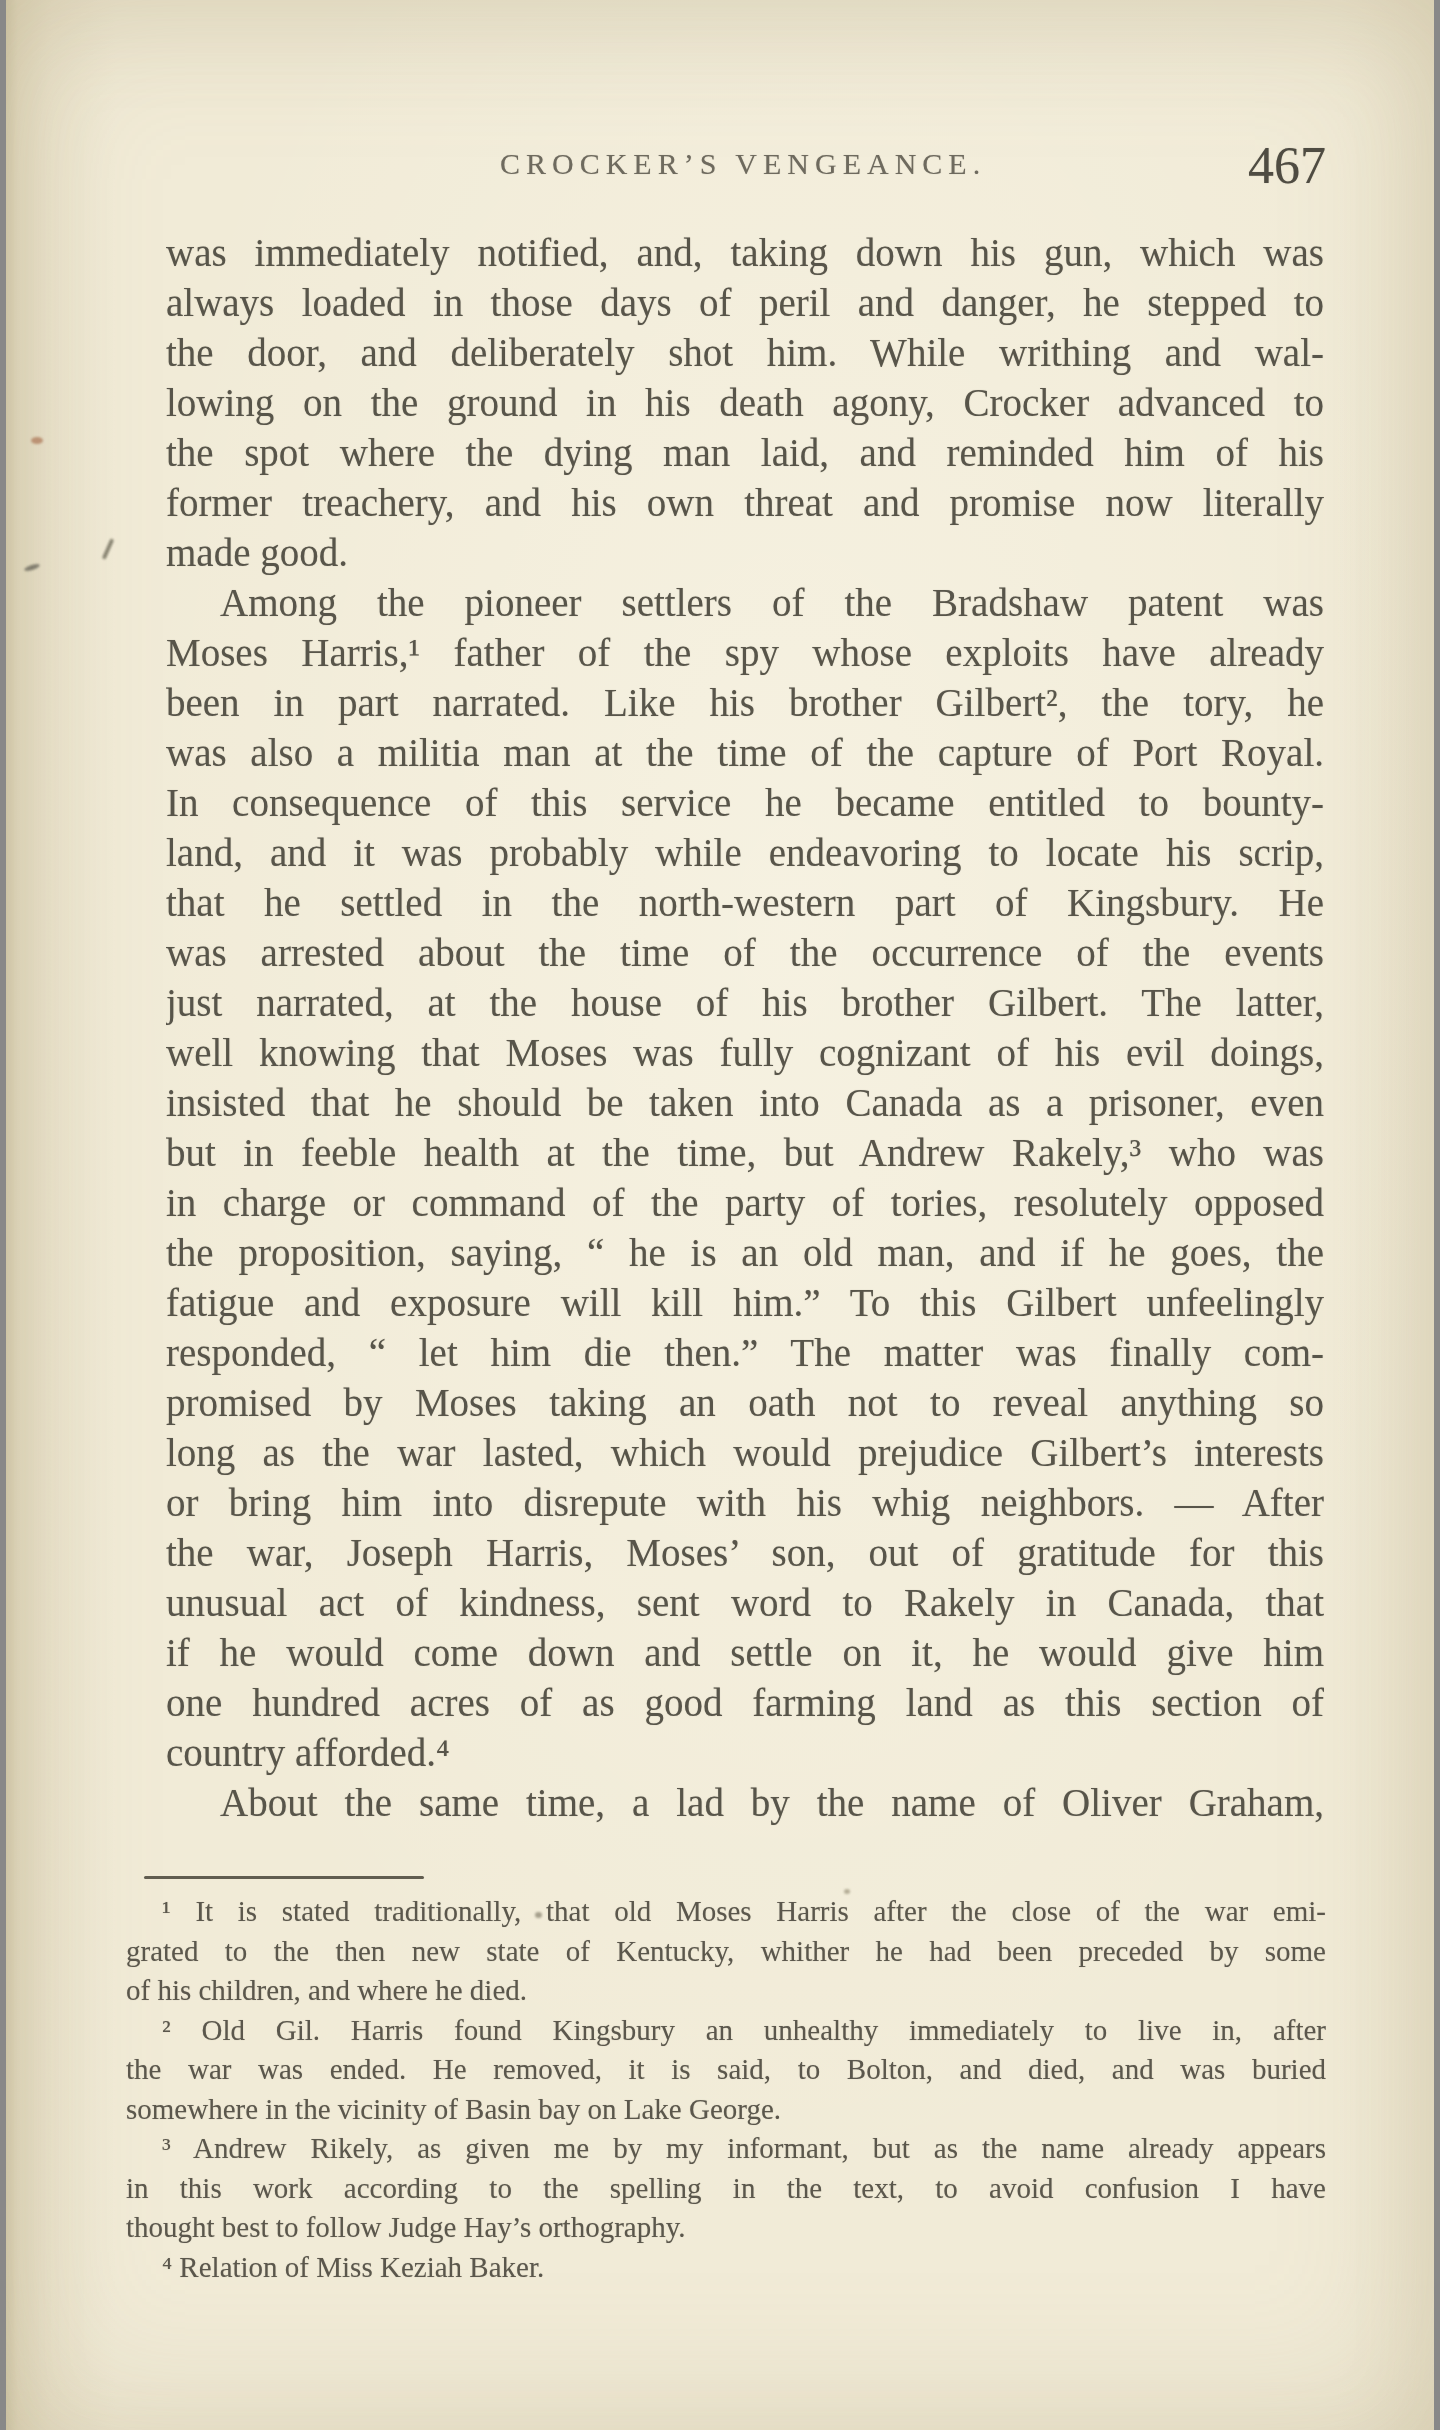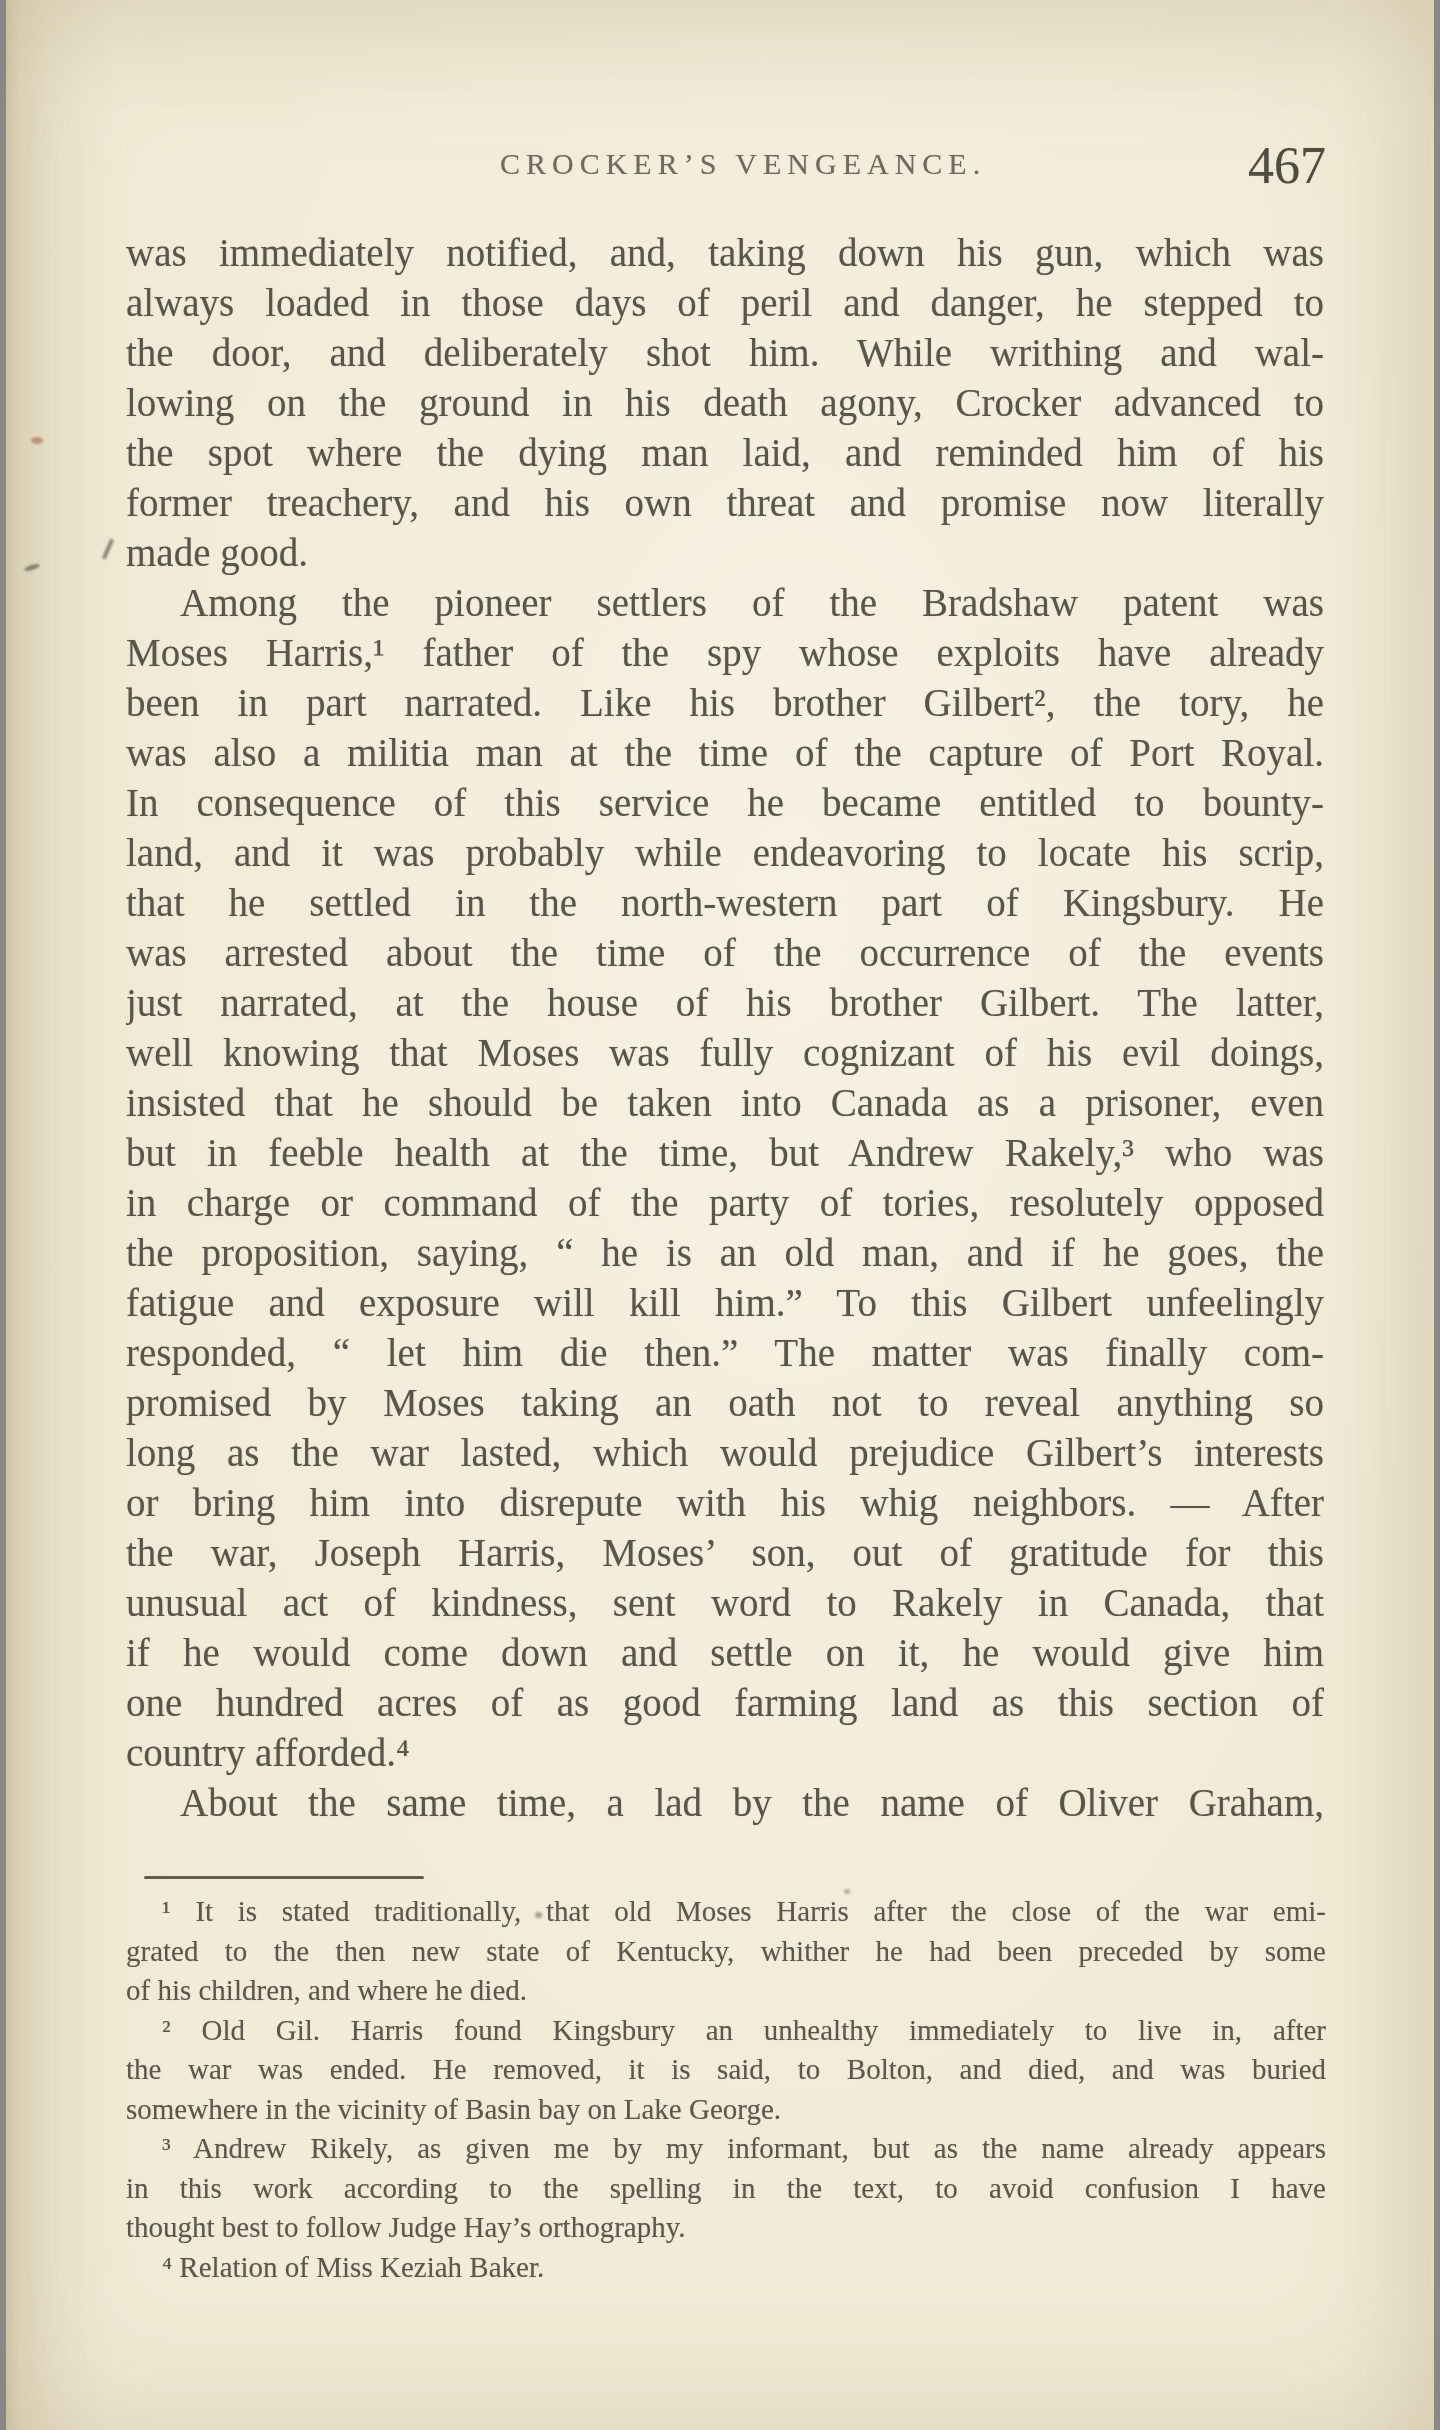--- a/index.html
+++ b/index.html
@@ -29,21 +29,21 @@
   .body-block{
     position:absolute;top:228px;left:120px;width:1198px;
     font-size:39px;line-height:50px;color:#58554a;
     text-shadow:0 0 1px rgba(88,85,74,.35);
   }
   .foot-block{
     position:absolute;top:1892px;left:120px;width:1200px;
     font-size:29px;line-height:39.5px;color:#5b574c;
     text-shadow:0 0 1px rgba(91,87,76,.33);
   }
-  .bline{height:50px;overflow:hidden;}
+  .bline{height:50px;overflow:hidden;margin-left:40px;}
   .fline{height:39.5px;overflow:hidden;}
   .just{text-align:justify;text-align-last:justify;}
   .plain{text-align:left;}
   .indent{padding-left:54px;}
   .findent{padding-left:36px;}
   .ital{}
   .foot-rule{
     position:absolute;top:1876px;left:138px;width:280px;height:3px;
     background:#615d50;border-radius:2px;
   }

